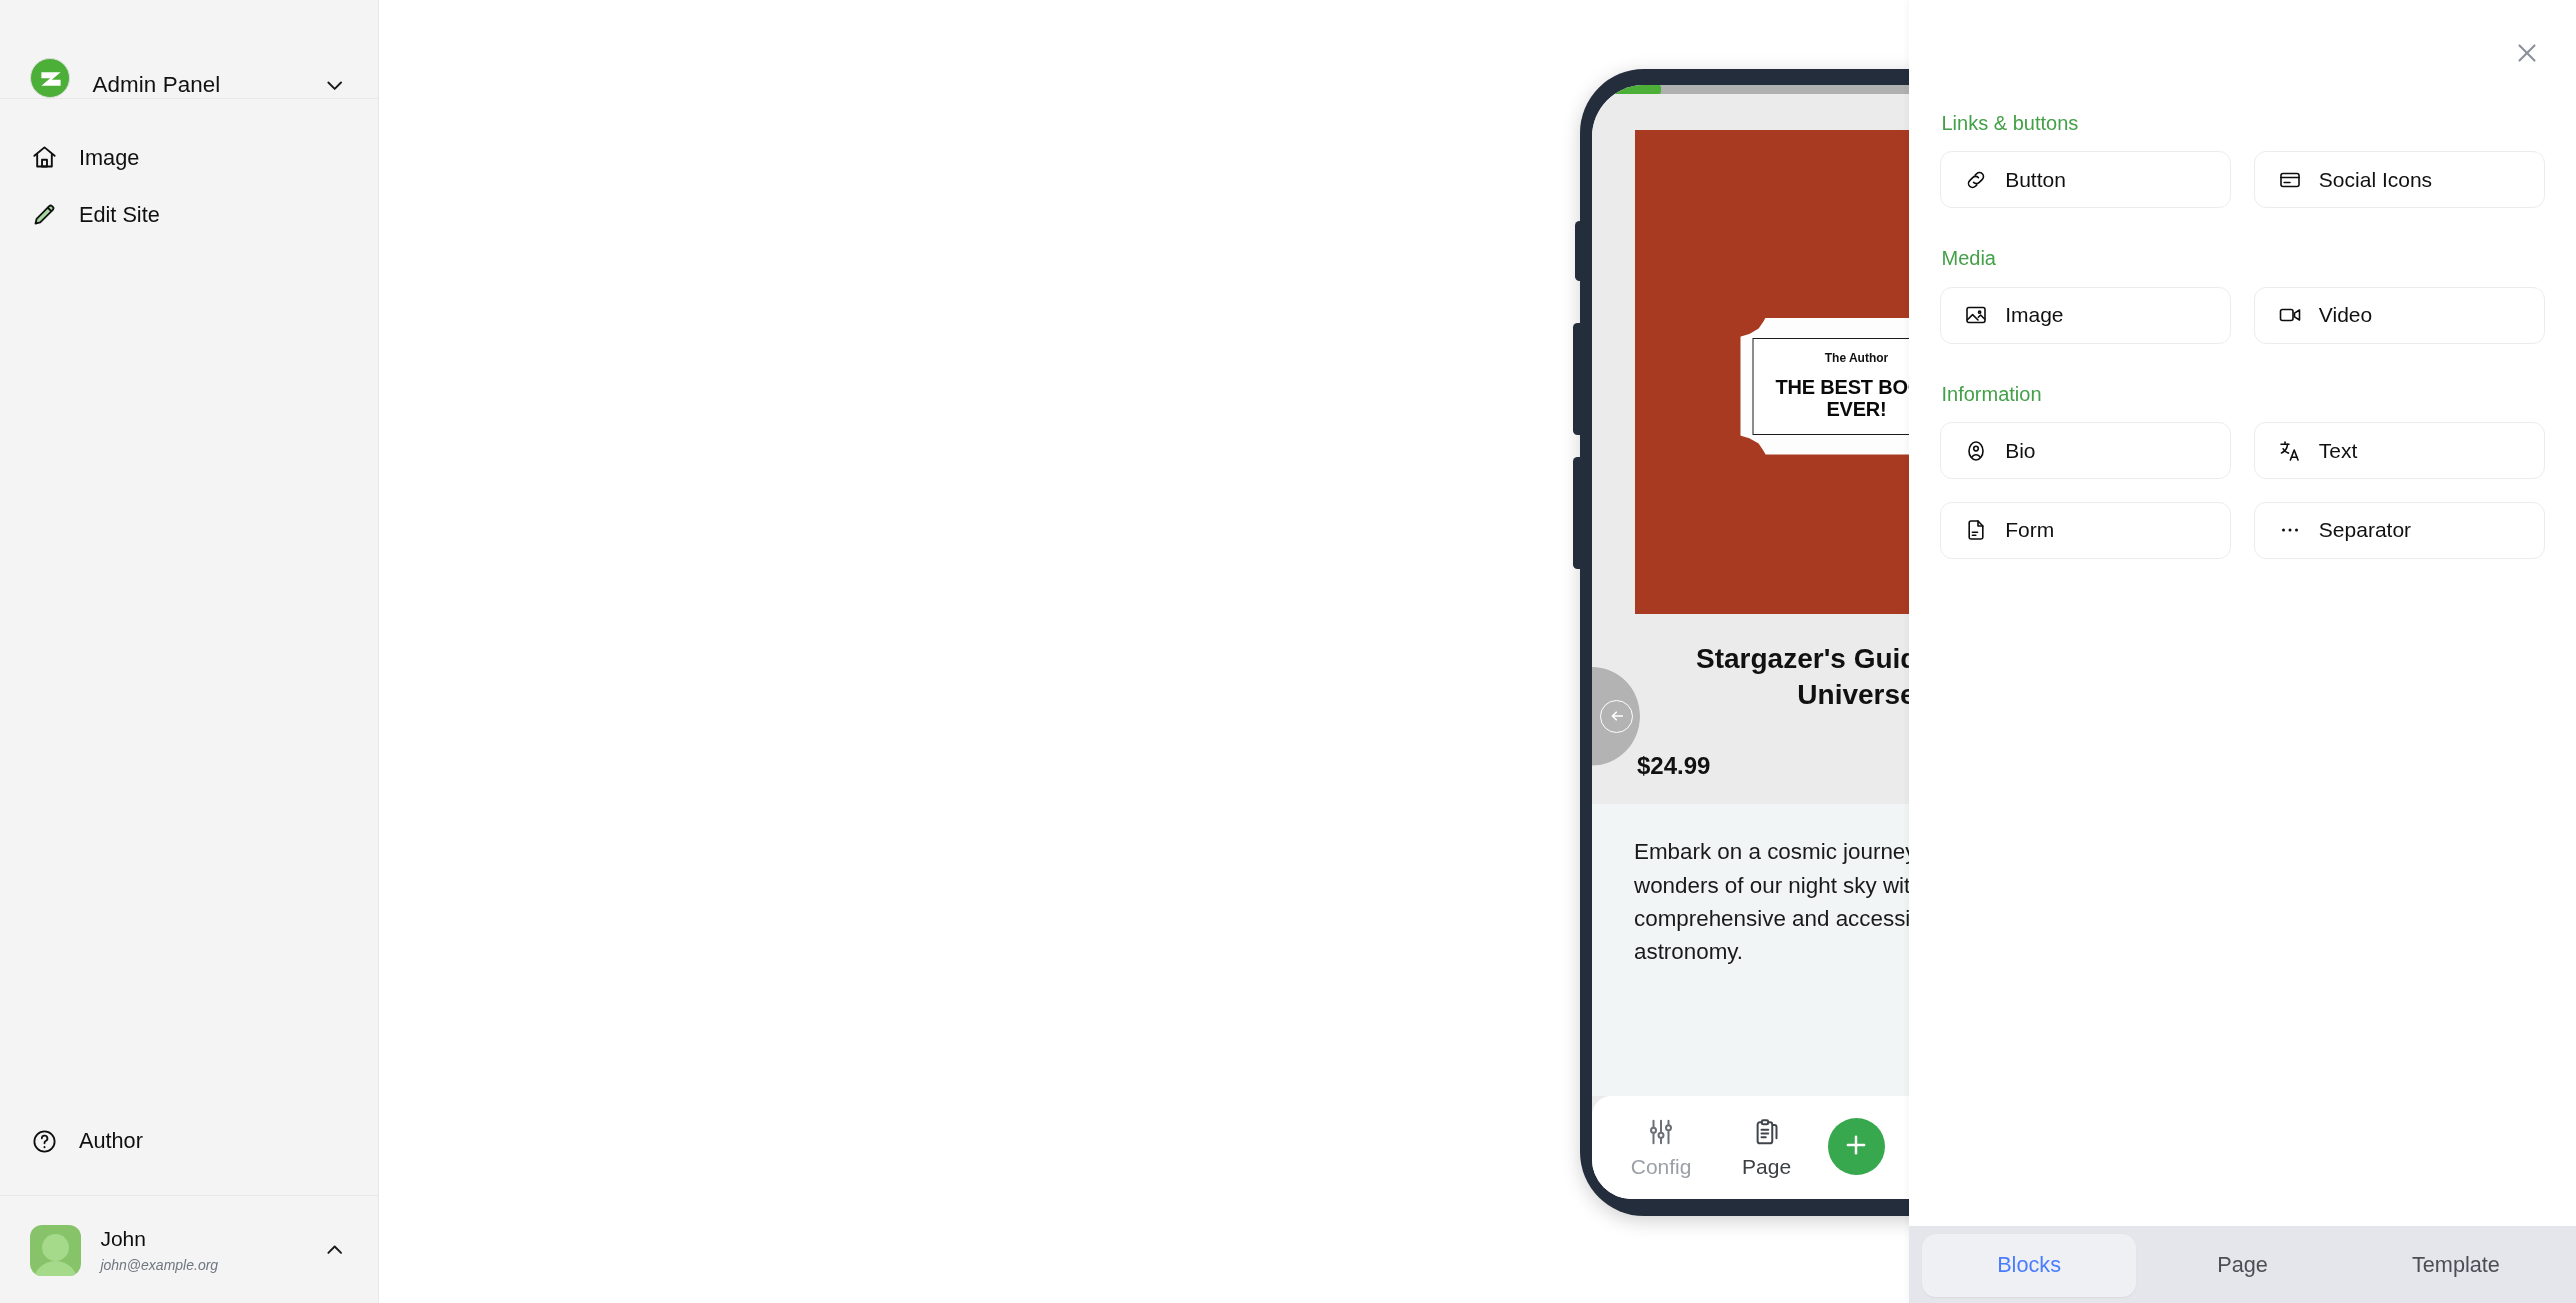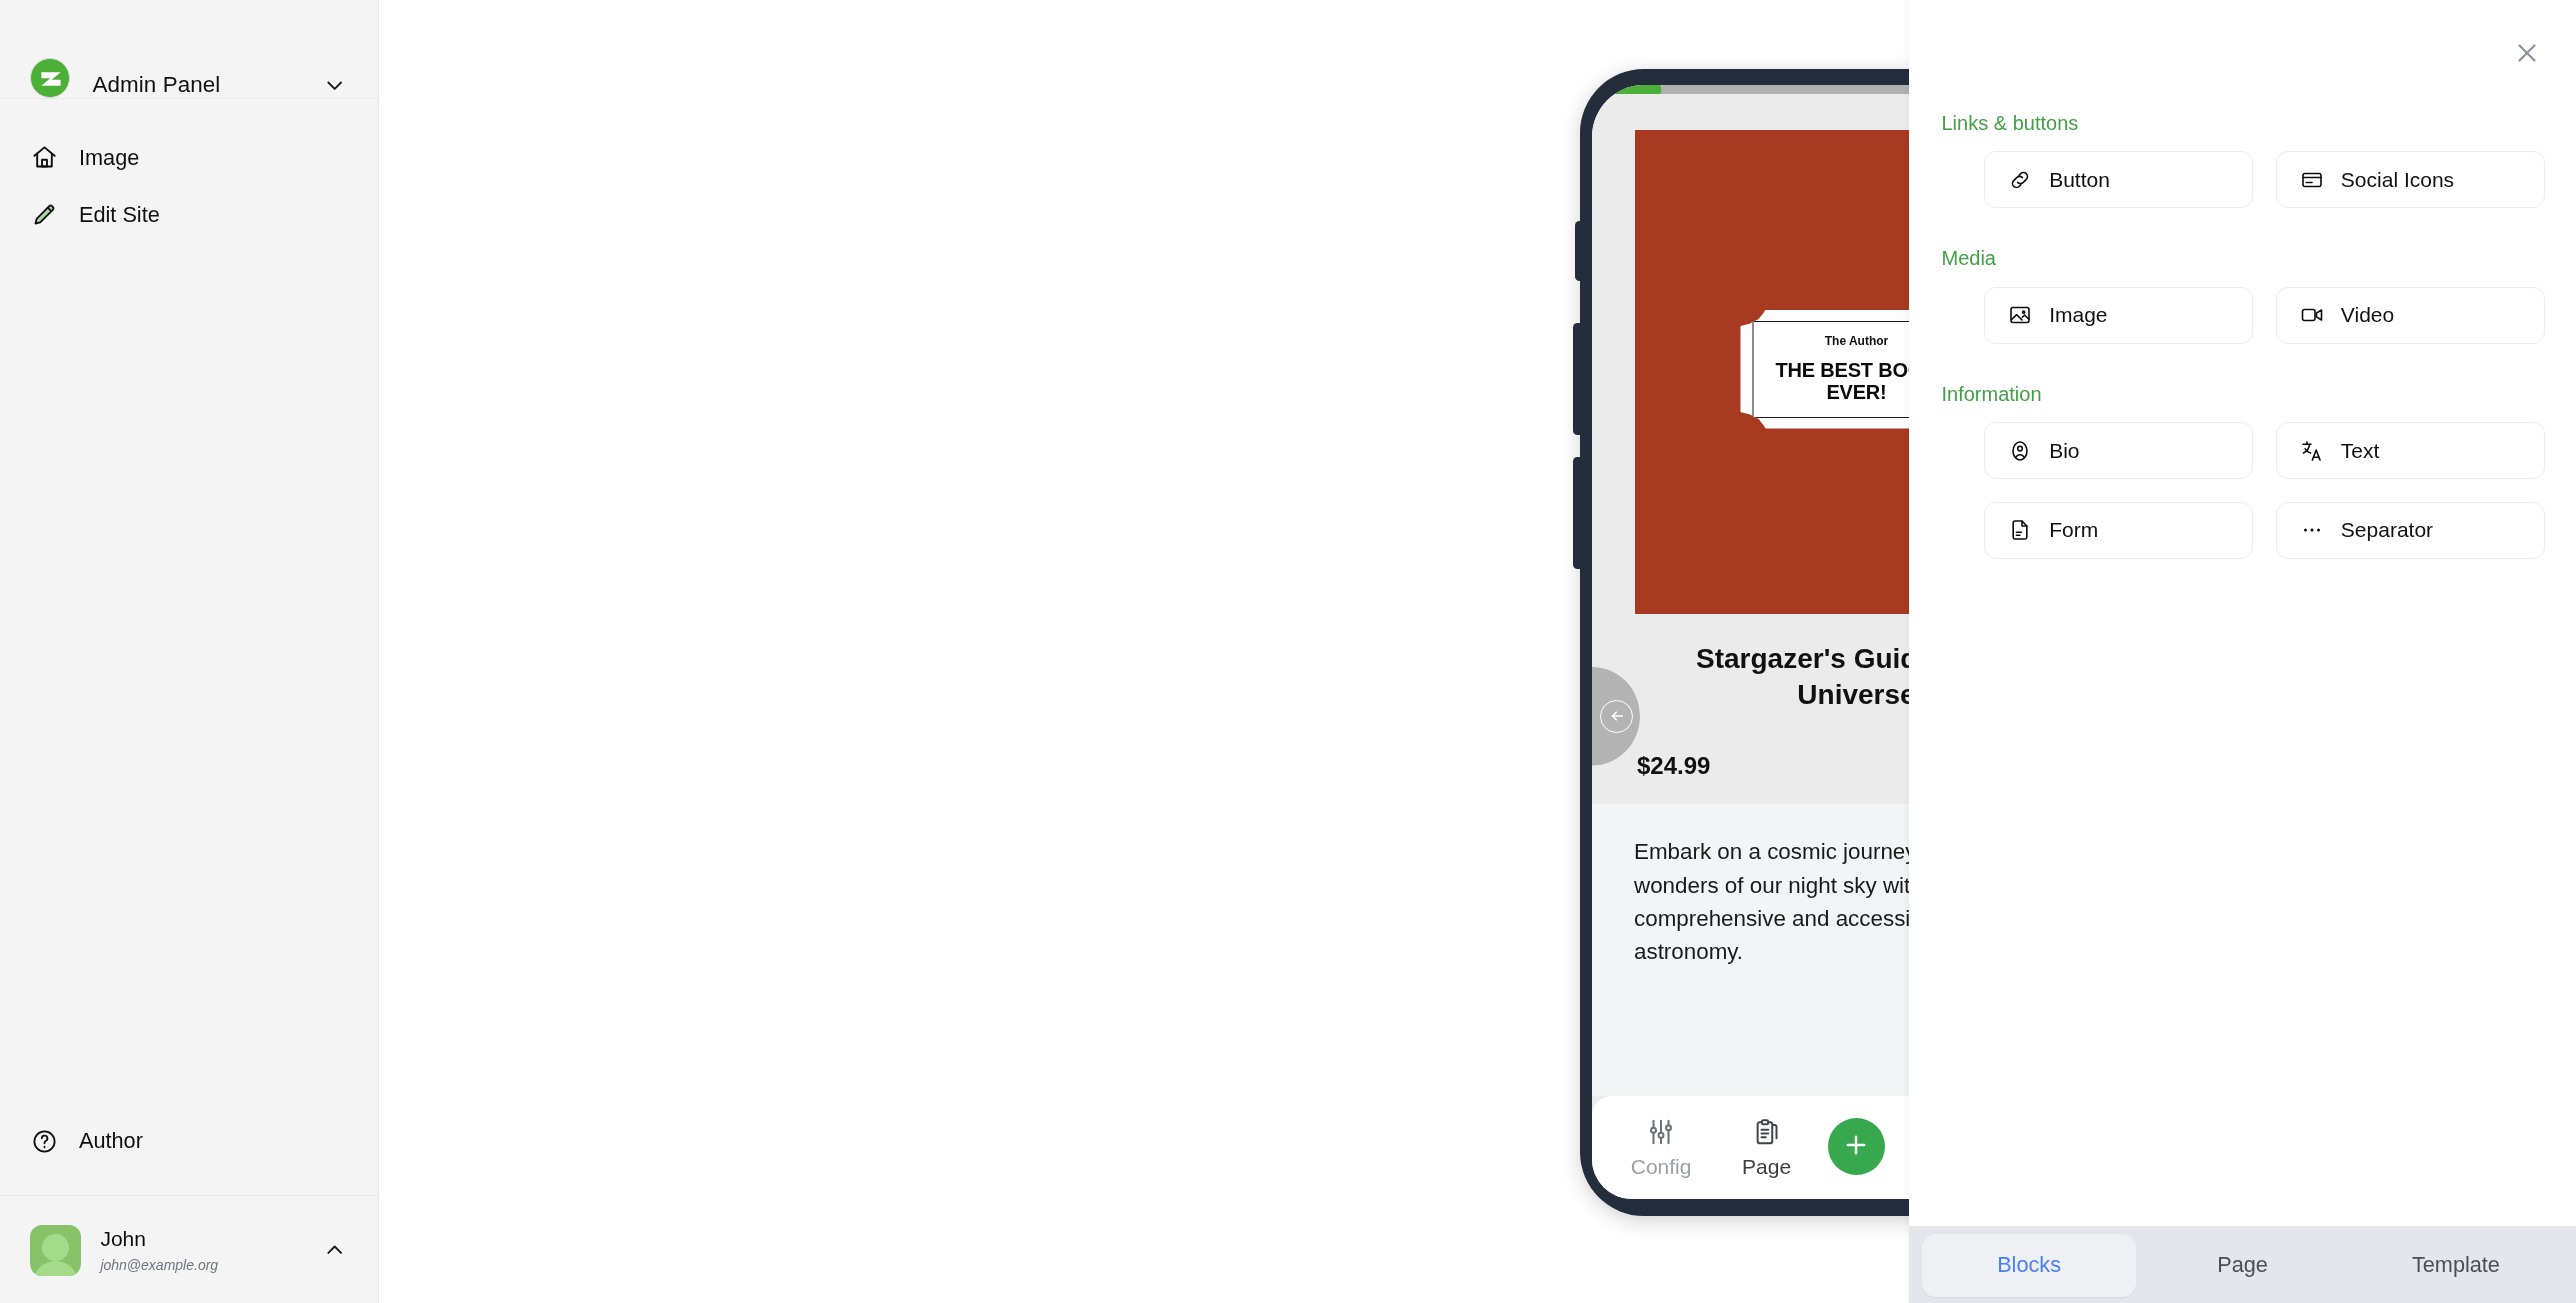--- a/index.html
+++ b/index.html
@@ -98,21 +98,21 @@
   .ribbon .band { position:absolute; left:0; top:0; width:42px; height:113px; background:#f7d94c;
                   clip-path: polygon(0 0, 100% 0, 100% 100%, 50% 84%, 0 100%);}
   .ribbon .band span {
     position:absolute; left:50%; top:50%;
     transform: translate(-50%,-50%) rotate(90deg);
     white-space: nowrap; font-size: 10px; font-weight: 700; color:#1a1a1a;
     letter-spacing: 0.6px;
   }
   .plaque {
     position:absolute; left:50%; transform: translateX(-50%);
-    top: 180px; width: 233px; height: 119px;
+    top: 188px; width: 233px; height: 137px;
     background:#fdfdfd;
     clip-path: polygon(0% 14%, 4% 12%, 8% 8%, 10% 3%, 11% 0%, 89% 0%, 90% 3%, 92% 8%, 96% 12%, 100% 14%, 100% 86%, 96% 88%, 92% 92%, 90% 97%, 89% 100%, 11% 100%, 10% 97%, 8% 92%, 4% 88%, 0% 86%);
     display:flex; align-items:center; justify-content:center;
   }
   .plaque-inner {
     width: 208px; height: 97px; border: 1.5px solid #1a1a1a; background:#fff;
     display:flex; flex-direction:column; align-items:center; justify-content:center; gap:10.5px;
     padding: 0 6px;
   }
   .plaque-author { font-size: 12px; font-weight: 700; color:#111; }
@@ -159,21 +159,21 @@
   .rpanel {
     width: 667px; flex: 0 0 667px; height: 1304px;
     background:#ffffff; position:relative; display:flex; flex-direction:column;
     box-shadow: -1.5px 0 7.5px rgba(0,0,0,.05);
   }
   .rp-close { position:absolute; right: 31px; top: 36px; width:36px; height:36px;
               display:flex; align-items:center; justify-content:center; cursor:pointer; }
   .rp-body { flex:1; padding: 112px 31px 0 31px; overflow:hidden; }
   .grp-title { font-size: 20px; color:#43a047; margin: 0 0 16.4px 1.5px; }
   .grp-title.spaced { margin-top: 39px; }
-  .grid { display:grid; grid-template-columns: 1fr 1fr; gap: 22.4px 22.4px; margin-left: 44px; }
+  .grid { display:grid; grid-template-columns: 1fr 1fr; gap: 22.4px 22.4px; }
   .blk {
     height: 57px; border: 1.5px solid #ececec; border-radius: 12px; background:#fff;
     display:flex; align-items:center; gap: 16.4px; padding: 0 22.4px; cursor:pointer;
   }
   .blk .bic { width: 25.4px; height:25.4px; flex:0 0 25.4px; display:flex; align-items:center; justify-content:center;}
   .blk .blbl { font-size: 21px; color:#111; }
 
   .rp-tabs {
     height: 78px; background:#e4e6eb; display:flex; align-items:center;
     padding: 7.5px 13.4px; gap: 0;

